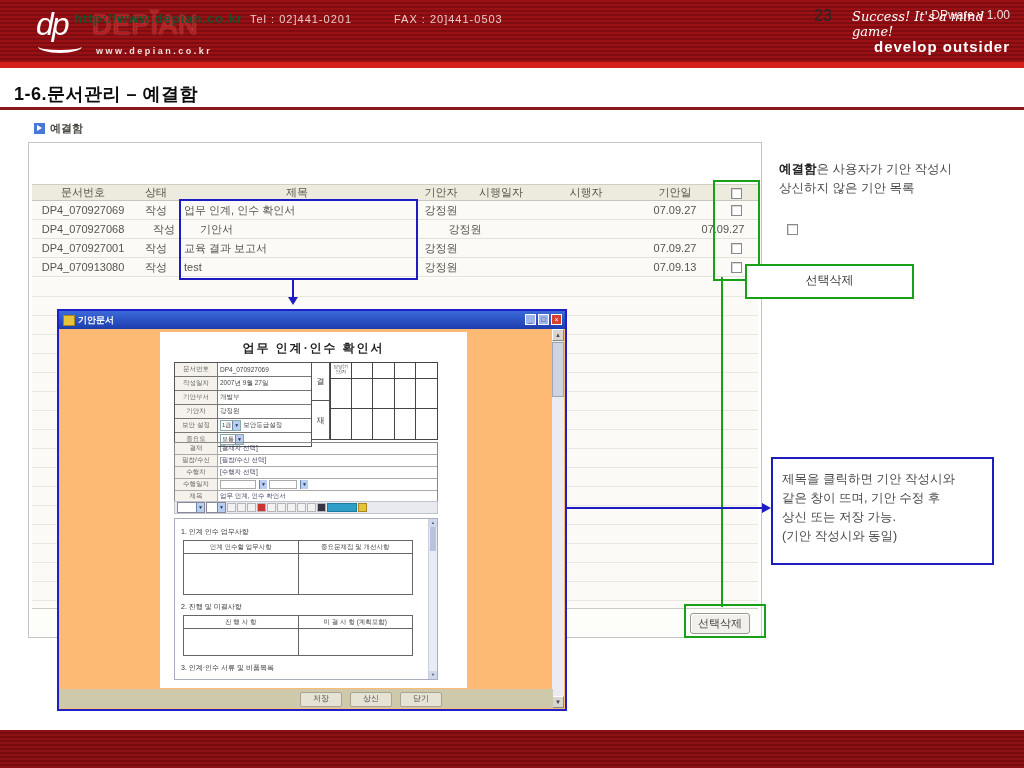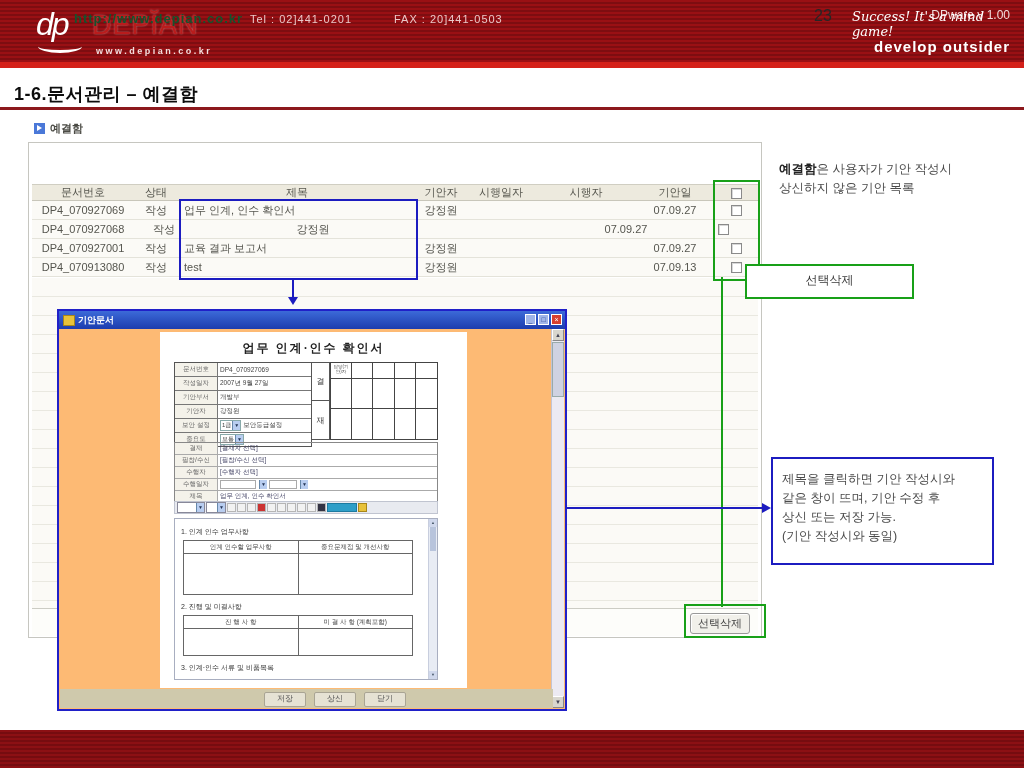--- a/index.html
+++ b/index.html
@@ -67,21 +67,21 @@
   .win-icon{left:4px;top:4px;width:10px;height:9px;background:#e8c23a;border:1px solid #a8861a;}
   .win-title{left:19px;top:3px;font-size:9px;color:#fff;font-weight:bold;}
   .win-btn{top:3px;width:11px;height:11px;border:1px solid #fff;box-sizing:border-box;font-size:7px;line-height:9px;text-align:center;color:#fff;}
   .btn-min{right:29px;background:#9fb4e8;color:#223a8a;}
   .btn-max{right:16px;background:#9fb4e8;color:#223a8a;}
   .btn-close{right:3px;background:#d84030;}
   .vscroll{right:1px;top:18px;width:13px;height:379px;background:#eceaf2;border-left:1px solid #c4c4d2;box-sizing:border-box;}
   .sb-arrow{left:0;width:12px;height:12px;background:#d8d6ce;border:1px solid #fff;border-right-color:#888;border-bottom-color:#888;box-sizing:border-box;font-size:6px;line-height:10px;text-align:center;color:#445;}
   .sb-thumb{left:0;top:13px;width:12px;height:55px;background:#cfd2e2;border:1px solid #9aa;box-sizing:border-box;}
   .khaki{left:1px;top:378px;width:493px;height:19px;background:#cfc9ac;}
-  .kbtn{top:3px;width:40px;height:13px;background:#e6e2d4;border:1px solid #a9a494;border-radius:2px;font-size:8px;color:#555;text-align:center;line-height:12px;}
+  .kbtn{top:3px;width:40px;height:13px;background:#e6e2d4;border:1px solid #a9a494;border-radius:2px;font-size:8px;color:#555;text-align:center;line-height:12px;margin-left:36px;}
 
   
   .page{left:101px;top:21px;width:295px;height:356px;background:#fff;font-size:7px;color:#444;padding-left:12px;}
   .doc-title{left:0;top:8px;width:100%;text-align:center;font-family:"Liberation Serif","DejaVu Serif",serif;font-size:12px;font-weight:bold;letter-spacing:2px;color:#222;}
   .itable{left:14px;top:30px;width:138px;border:1px solid #555;box-sizing:border-box;}
   .irow{display:flex;height:13px;border-bottom:1px solid #777;align-items:center;}
   .irow:last-child{border-bottom:none;}
   .ilabel{width:42px;background:#f4f2ea;border-right:1px solid #777;font-size:6.5px;color:#666;text-align:center;align-self:stretch;line-height:12px;}
   .ival{flex:1;padding-left:2px;font-size:6.5px;color:#444;display:flex;align-items:center;gap:2px;}
   .selchip{display:inline-flex;align-items:center;height:9px;border:1px solid #8aa;background:#fff;padding-left:1px;font-size:6px;}
@@ -170,20 +170,21 @@
     <div class="t">업무 인계, 인수 확인서</div>
     <div class="c">강정원</div>
     <div class="c"></div>
     <div class="c"></div>
     <div class="c">07.09.27</div>
     <div class="cbcell"><span class="cb"></span></div>
   </div>
   <div class="abs trow cols" style="top:77px;gap:8px;">
     <div class="c">DP4_070927068</div>
     <div class="c">작성</div>
+    <div class="t">기안서</div>
     <div class="c">강정원</div>
     <div class="c"></div>
     <div class="c"></div>
     <div class="c">07.09.27</div>
     <div class="cbcell"><span class="cb"></span></div>
   </div>
   <div class="abs trow cols" style="top:96px;">
     <div class="c">DP4_070927001</div>
     <div class="c">작성</div>
     <div class="t">교육 결과 보고서</div>

